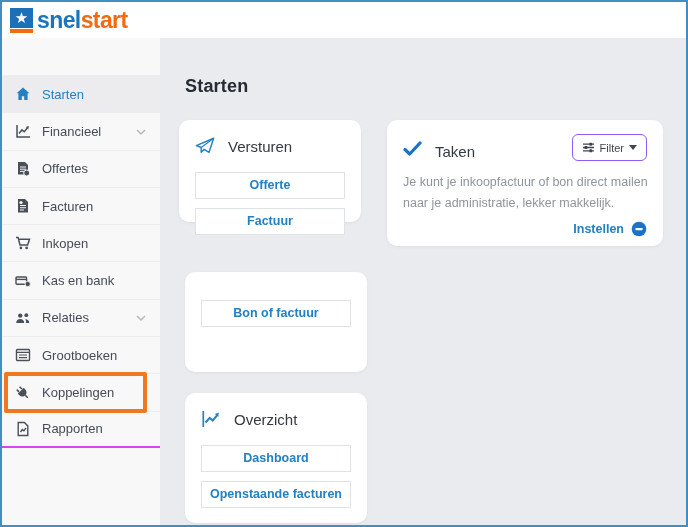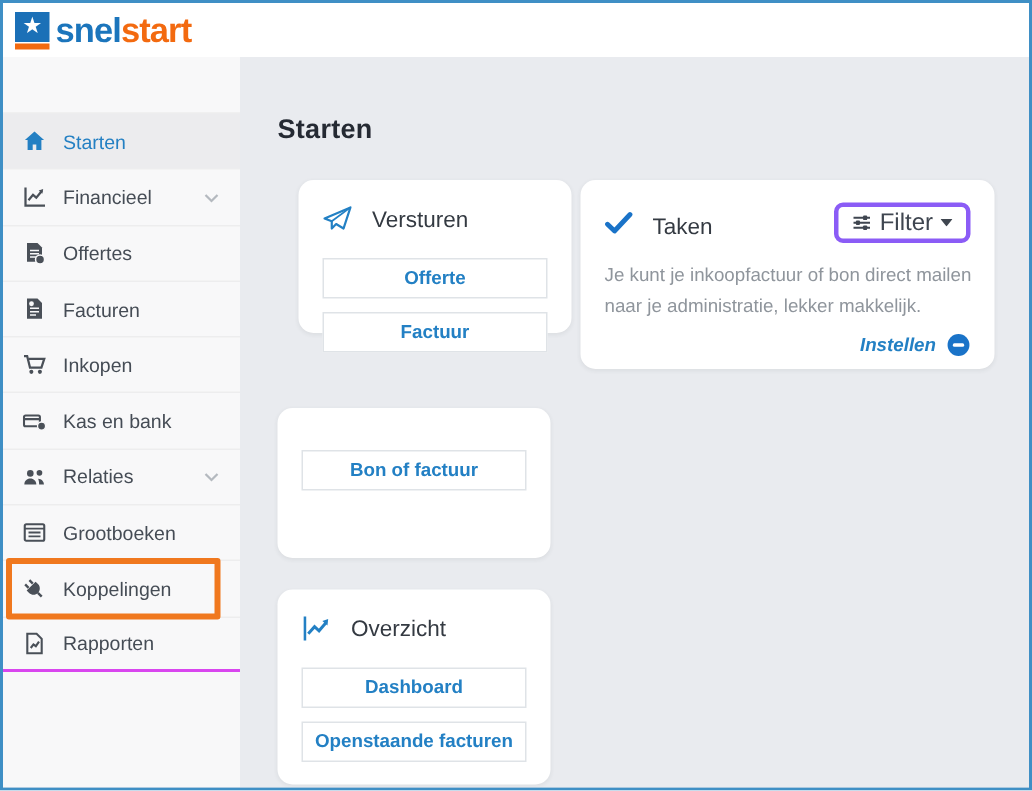--- a/index.html
+++ b/index.html
@@ -46,48 +46,48 @@
   
   .main { position:absolute; left:158px; top:36px; right:0; bottom:0; background:#e9ebef; }
   .page-title {
     position:absolute; left:25px; top:38px;
     font-size:18px; font-weight:700; color:#252a33; letter-spacing:.2px;
   }
   .card {
     position:absolute; background:#fff; border-radius:10px;
     box-shadow:0 1px 3px rgba(40,50,60,.07); padding:14px 16px;
   }
-  .card-versturen { left:39px; top:82px;  width:182px; height:102px; }
+  .card-versturen { left:19px; top:82px;  width:182px; height:102px; }
   .card-taken     { left:227px; top:82px; width:276px; height:126px; }
   .card-ontvangen { left:25px; top:234px; width:182px; height:100px; }
   .card-overzicht { left:25px; top:355px; width:182px; height:130px; }
   .card-head { display:flex; align-items:center; gap:13px; height:24px; }
   .card-head .cic { width:20px; height:20px; display:flex; align-items:center; justify-content:center; }
   .card-title { font-size:15px; color:#343a42; }
   .card-btn {
     display:block; width:100%; height:27px; margin-top:9px;
     background:#fff; border:1px solid #dfe3e7; border-radius:0;
     color:#2380c4; font-weight:700; font-size:12.5px; font-family:inherit;
     line-height:25px; cursor:pointer;
   }
   .card-btn.first { margin-top:14px; }
   
   .taken-head { display:flex; align-items:flex-end; }
   .taken-title-wrap { display:flex; align-items:center; gap:13px; margin-top:7px; }
   .filter-btn {
     margin-left:auto; height:27px; padding:0 9px;
-    background:#fff; border:3px solid #8b5cf6; border-radius:6px;
+    background:#fff; border:1px solid #8b5cf6; border-radius:6px;
     display:flex; align-items:center; gap:5px;
-    font-size:16px; color:#3f4650; font-family:inherit; cursor:pointer;
+    font-size:11px; color:#3f4650; font-family:inherit; cursor:pointer;
   }
   .taken-desc {
     margin-top:11px; width:250px; font-size:12.5px; color:#8f959c; line-height:1.66;
   }
   .taken-action {
-    margin-top:7px; display:flex; align-items:center; justify-content:flex-end; gap:7px;font-style:italic;
+    margin-top:7px; display:flex; align-items:center; justify-content:flex-end; gap:7px;
   }
   .instellen-link { font-size:12.5px; font-weight:700; color:#2380c4; text-decoration:none; cursor:pointer; }
 </style>
 </head>
 <body>
 
 <div class="frame">
 
   <div class="header">
     <div class="logo">

